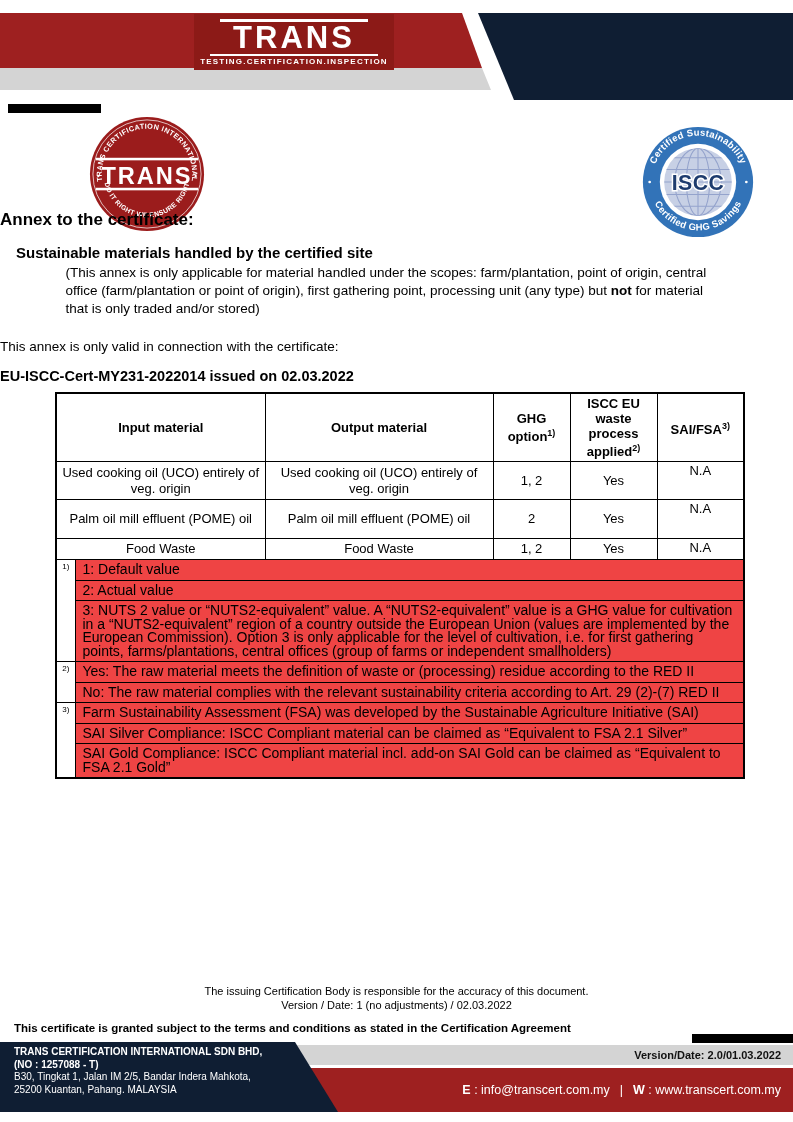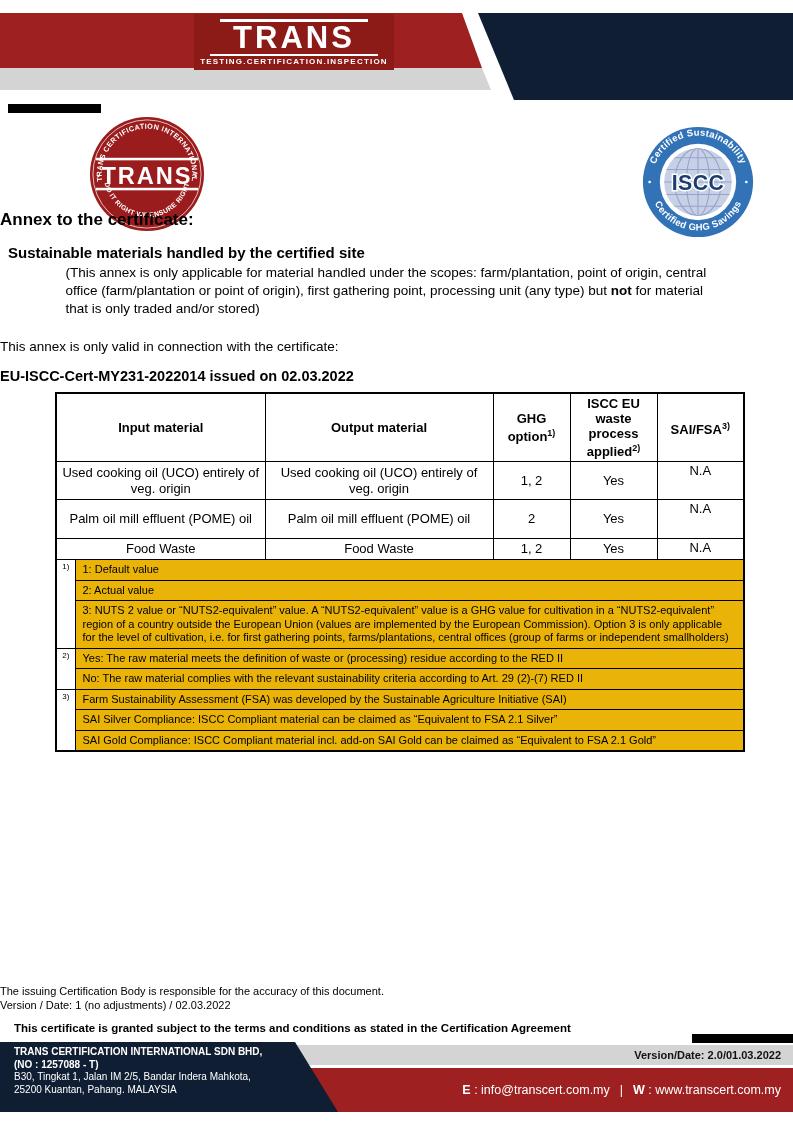--- a/index.html
+++ b/index.html
@@ -18,41 +18,41 @@
   .logo-word{color:#fff;font-weight:bold;font-size:31px;line-height:30px;letter-spacing:3px;}
   .logo-rule-mid{margin:1px auto 1px;width:168px;height:2px;background:#fff;}
   .logo-caption{color:#fff;font-weight:bold;font-size:8px;line-height:9px;letter-spacing:1.2px;}
   .black-bar-tl{left:8px;top:104px;width:93px;height:9px;background:#000;}
   .seal-trans{left:88px;top:115px;}
   .seal-iscc{left:640px;top:124px;}
 
   
   .title-block{top:210px;left:0;width:793px;text-align:left;}
   .t1{font-size:17px;font-weight:bold;margin:0 0 14px;}
-  .t2{font-size:15px;font-weight:bold;margin:0 8px 3px;}
+  .t2{font-size:15px;font-weight:bold;margin:0 16px 3px;}
   .scope{font-size:13.5px;line-height:1.33;margin:2px auto;width:662px;}
   .valid{font-size:13.5px;margin:21px 0 14px;}
   .cert{font-size:14.5px;font-weight:bold;margin:0;}
 
   
   .materials{position:absolute;left:55px;top:392px;width:688px;border-collapse:collapse;table-layout:fixed;}
   .materials td{border:1.5px solid #000;}
   .materials{border:2px solid #000;}
   .hcell{font-weight:bold;font-size:13px;text-align:center;vertical-align:middle;height:60px;line-height:15px;padding:2px 3px;}
   .mcell{font-size:13px;text-align:center;vertical-align:middle;padding:2px 4px;line-height:16px;}
   .sai-cell{vertical-align:top;padding-top:1px;}
   .r1{height:38px;} .r2{height:39px;} .r3{height:19px;}
   .fn-marker{background:#fff;vertical-align:top;text-align:center;padding:1px 0 0 0;}
   .fnm{font-size:8px;font-weight:normal;}
-  .fn-text{background:#eab308;font-size:11px;line-height:13.5px;padding:3px 7px;vertical-align:middle;}
+  .fn-text{background:#ef4444;font-size:14px;line-height:13.5px;padding:3px 7px;vertical-align:middle;}
   .fn-s{height:19px;}
   sup.hsup{font-size:9px;}
 
   
-  .bottom-note{top:984px;left:0;width:793px;text-align:left;font-size:11px;line-height:14px;}
+  .bottom-note{top:984px;left:0;width:793px;text-align:center;font-size:11px;line-height:14px;}
   .terms{top:1022px;left:14px;font-size:11.5px;font-weight:bold;}
 
   
   .ftr-gray{top:1045px;left:0;width:793px;height:20px;background:#D4D4D4;}
   .ftr-version{position:absolute;right:12px;top:0;line-height:20px;font-size:11px;font-weight:bold;color:#111;margin-left:36px;}
   .ftr-red{top:1068px;left:0;width:793px;height:44px;background:#9E2020;color:#fff;}
   .ftr-contact{position:absolute;right:12px;top:0;height:44px;line-height:44px;font-size:12.5px;}
   .ftr-contact .b{font-weight:bold;}
   .ftr-contact .sep{margin:0 10px;}
   .ftr-navy{top:1042px;left:0;width:345px;height:70px;background:#0F1E33;color:#ffffff;

